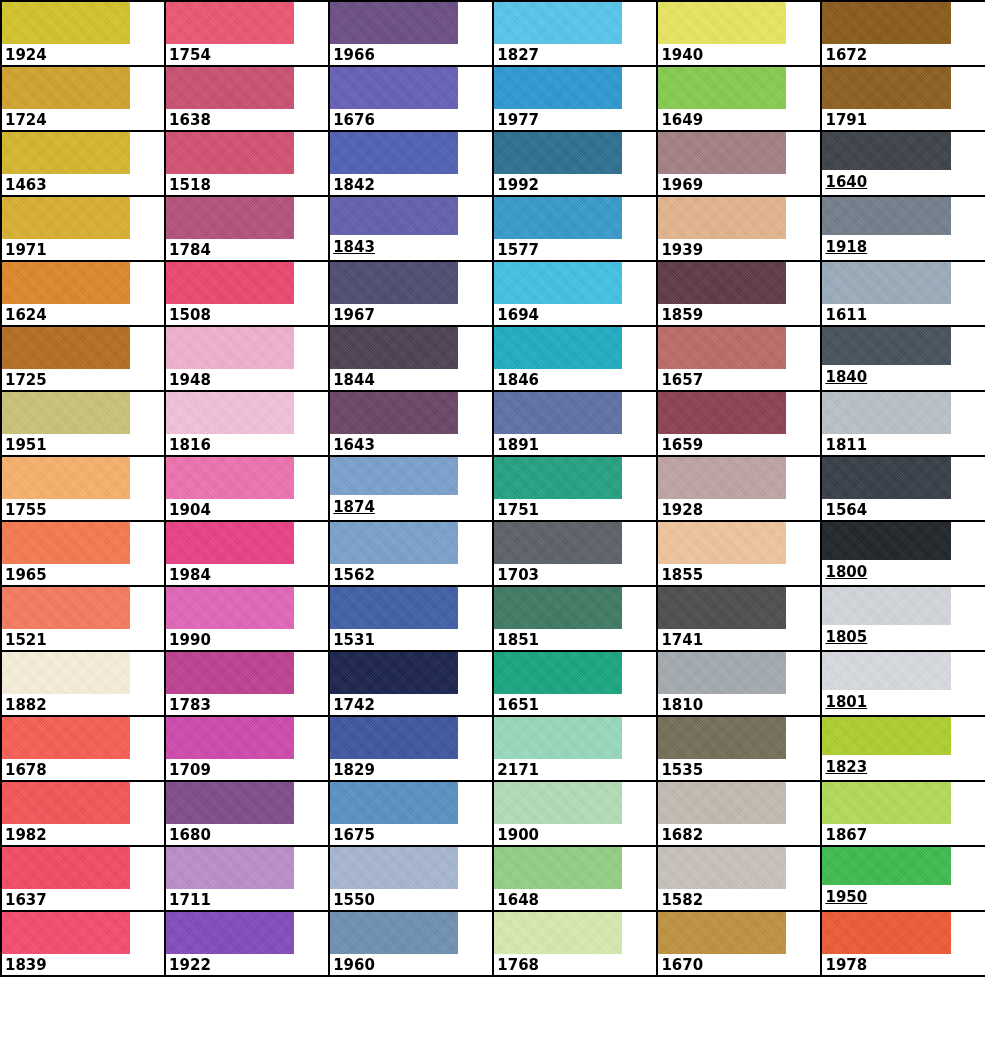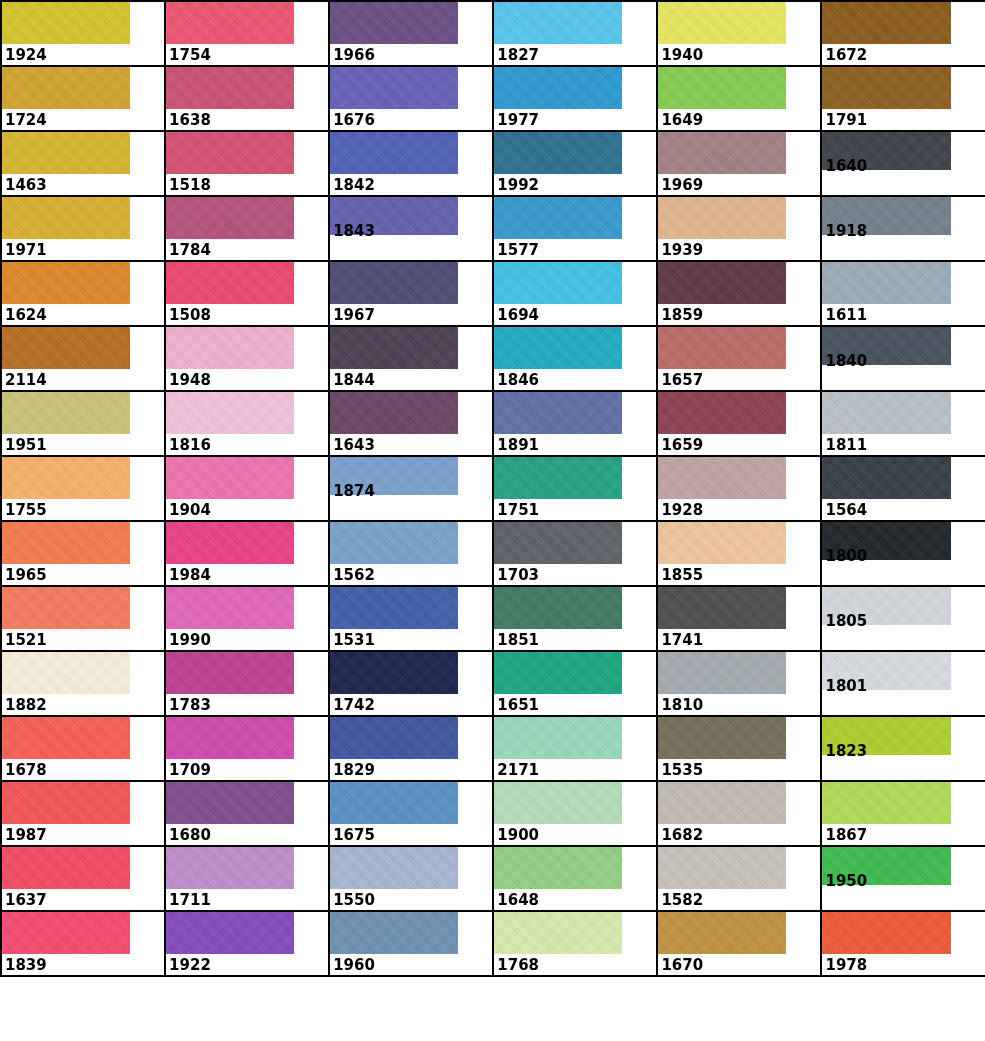--- a/index.html
+++ b/index.html
@@ -74,21 +74,21 @@
     left: 3px;
     bottom: 1px;
     font-size: 15px;
     font-weight: bold;
     color: #000000;
     letter-spacing: 0px;
     line-height: 17px;
     font-family: "DejaVu Sans", "Liberation Sans", sans-serif;
   }
   .cell-inner.raise .swatch { height: 38px; }
-  .cell-inner.raise .code { bottom: 20px; }
+  .cell-inner.raise .code { bottom: 4px; text-decoration: underline; }
 </style>
 </head>
 <body>
 
 <table id="swatch-table">
   <colgroup>
     <col class="c">
       <col class="c">
       <col class="c">
     <col class="c">
@@ -283,21 +283,21 @@
           <div class="cell-inner">
             <div class="swatch" title="1611" style="background-color: rgb(156, 173, 188);"></div>
             <div class="code">1611</div>
           </div>
         </td>
       </tr>
       <tr>
         <td>
           <div class="cell-inner">
             <div class="swatch" title="1725" style="background-color: rgb(183, 108, 31);"></div>
-            <div class="code">2114</div>
+            <div class="code">1725</div>
           </div>
         </td>
         <td>
           <div class="cell-inner">
             <div class="swatch" title="1948" style="background-color: rgb(243, 179, 209);"></div>
             <div class="code">1948</div>
           </div>
         </td>
         <td>
           <div class="cell-inner">
@@ -549,21 +549,21 @@
           <div class="cell-inner raise">
             <div class="swatch" title="1823" style="background-color: rgb(176, 209, 43);"></div>
             <div class="code">1823</div>
           </div>
         </td>
       </tr>
       <tr>
         <td>
           <div class="cell-inner">
             <div class="swatch" title="1987" style="background-color: rgb(248, 84, 86);"></div>
-            <div class="code">1987</div>
+            <div class="code">1982</div>
           </div>
         </td>
         <td>
           <div class="cell-inner">
             <div class="swatch" title="1680" style="background-color: rgb(127, 75, 140);"></div>
             <div class="code">1680</div>
           </div>
         </td>
         <td>
           <div class="cell-inner">

